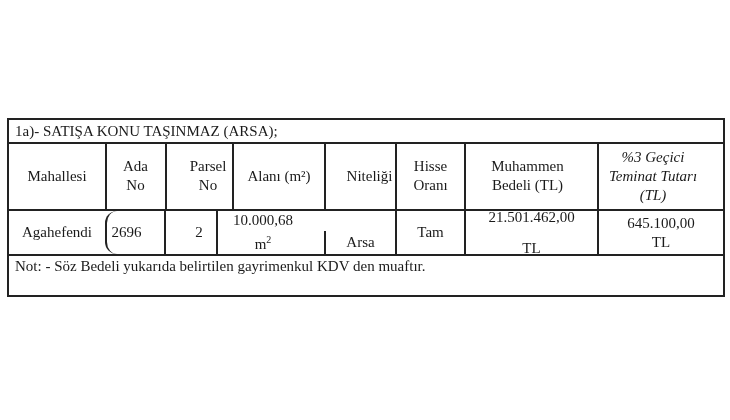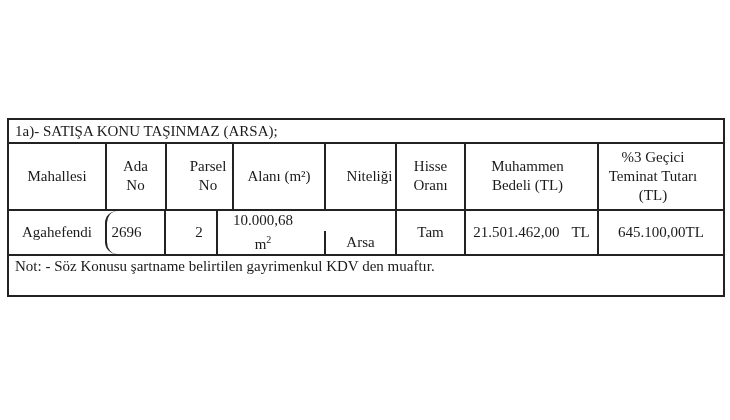--- a/index.html
+++ b/index.html
@@ -37,41 +37,41 @@
     <div class="cell bl" style="left:223px;width:92px;">
         <span>Alanı (m²)</span>
       </div>
     <div class="cell bl" style="left:315px;width:89px;">
         <span>Niteliği</span>
       </div>
     <div class="cell bl" style="left:386px;width:69px;white-space:pre-line;"><span>Hisse
 Oranı</span></div>
     <div class="cell bl" style="left:455px;width:125px;white-space:pre-line;"><span>Muhammen
 Bedeli (TL)</span></div>
-    <div class="cell bl" style="left:588px;right:16px;white-space:pre-line;"><span>%3 Geçici
+    <div class="cell bl" style="left:588px;right:16px;white-space:pre-line;font-style:italic;"><span>%3 Geçici
 Teminat Tutarı
 (TL)</span></div>
   </div>
 
   <div class="data">
     <div class="cell" style="left:0;width:96px;">Agahefendi</div>
     <div class="cell bl" style="left:96px;width:41px;border-radius:12px;">2696</div>
     <div class="cell bl" style="left:155px;width:68px;">2</div>
     <div class="cell bl" style="left:207px;width:92px;flex-direction:column;">
       <span>10.000,68</span>
       <span><span>m</span><sup>2</sup></span>
     </div>
     <div class="cell bl" style="left:315px;width:71px;margin-top:20px;">Arsa</div>
     <div class="cell bl" style="left:386px;width:69px;">Tam</div>
-    <div class="cell bl" style="left:455px;width:133px;flex-direction:row;gap:12px;">
+    <div class="cell bl" style="left:455px;width:133px;flex-direction:column;gap:12px;">
       <span>21.501.462,00</span>
         <span>TL</span>
     </div>
-    <div class="cell bl" style="left:588px;right:0;">
+    <div class="cell bl" style="left:588px;right:0;flex-direction:column;">
       <span>645.100,00</span>
         <span>TL</span>
     </div>
   </div>
 
   <div class="note">
-    <div>Not: - Söz Konusu şartname belirtilen gayrimenkul KDV den muaftır.</div>
+    <div>Not: - Söz Bedeli yukarıda belirtilen gayrimenkul KDV den muaftır.</div>
   </div>
 </div>
 
 </body></html>

